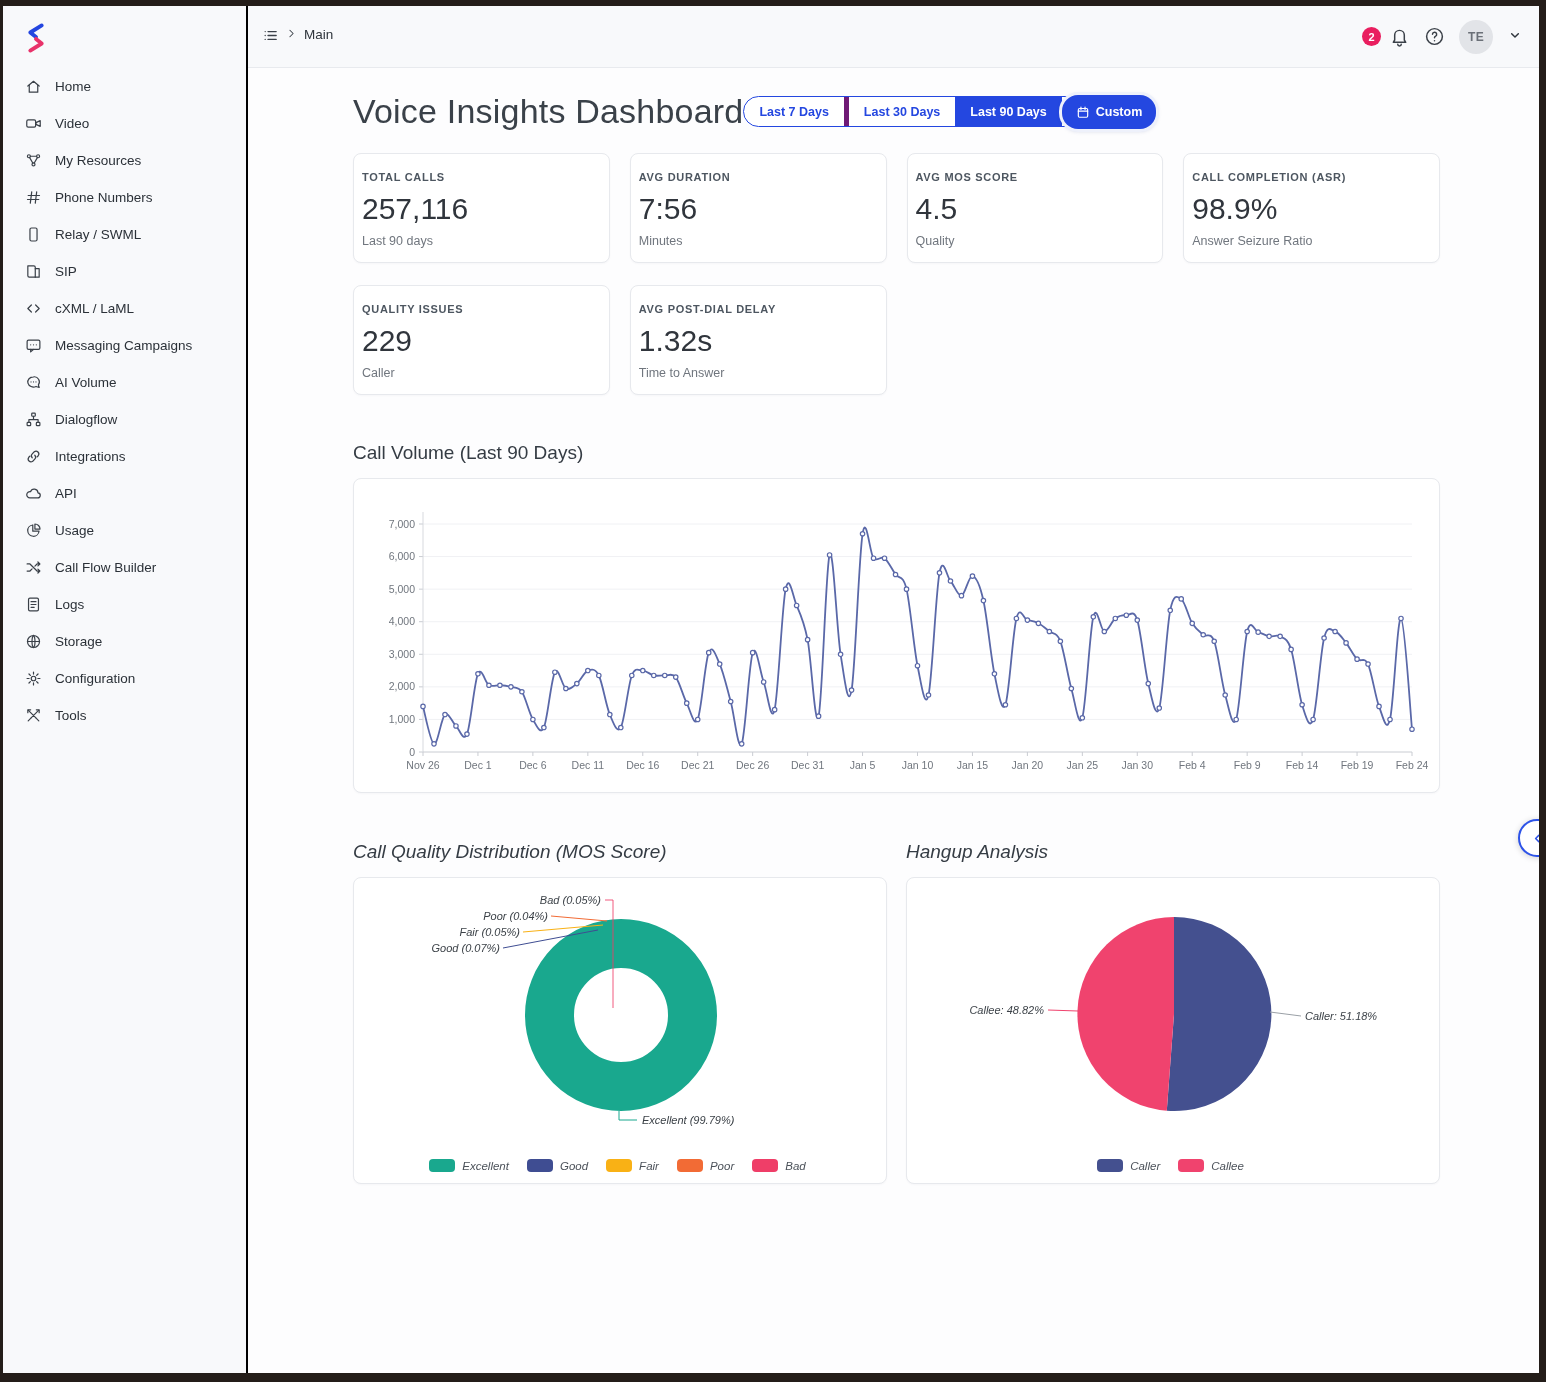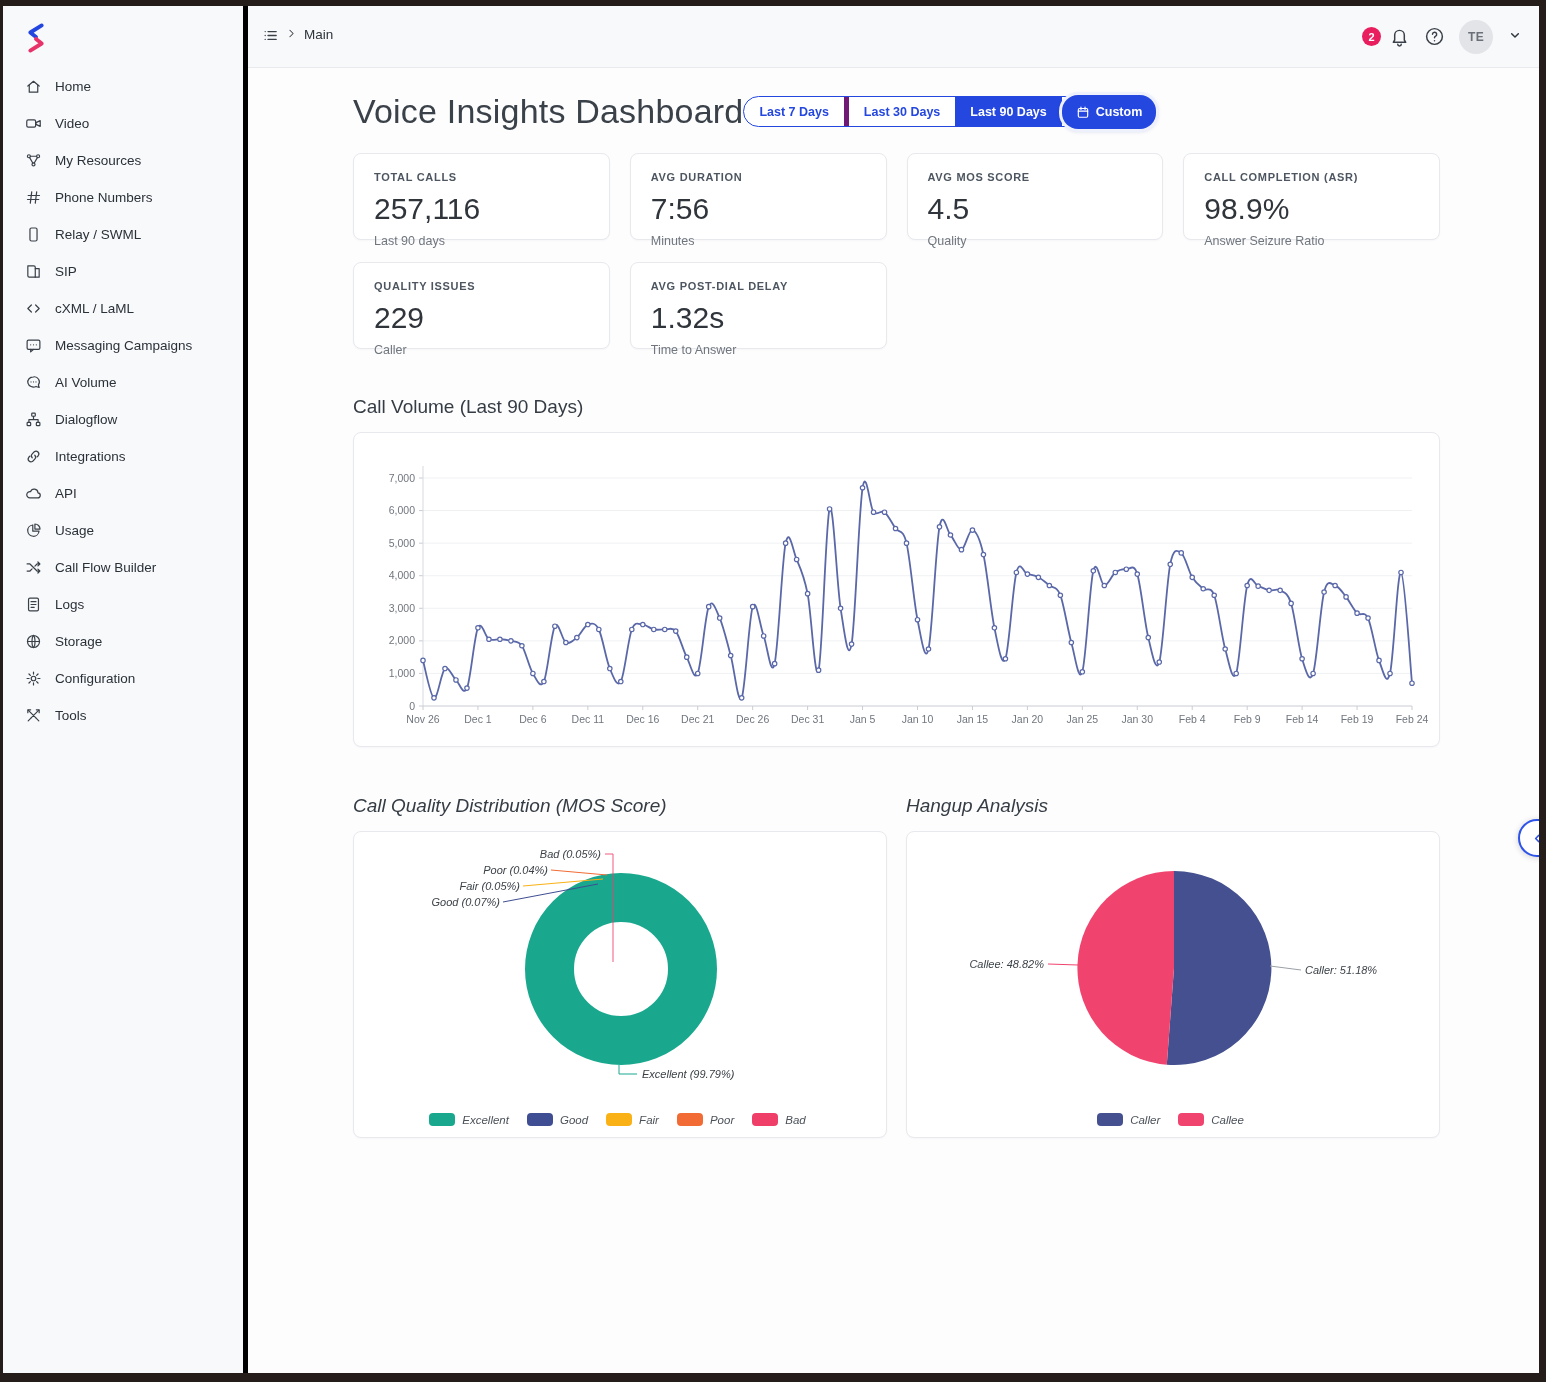--- a/index.html
+++ b/index.html
@@ -1,21 +1,21 @@
 <!DOCTYPE html>
 <html><head>
 <meta charset="utf-8">
 <style>
   * { margin:0; padding:0; box-sizing:border-box; }
   html,body { width:1546px; height:1382px; }
   body { background:#241d19; font-family:"Liberation Sans","DejaVu Sans",sans-serif; position:relative; overflow:hidden; }
   .screen { position:absolute; left:3px; top:6px; right:7px; bottom:9px; background:#fdfdfe; overflow:hidden; }
 
   
-  .sidebar { position:absolute; left:0; top:0; bottom:0; width:245px; background:#f8f9fb; border-right:5px solid #000000; z-index:3; }
+  .sidebar { position:absolute; left:0; top:0; bottom:0; width:245px; background:#f8f9fb; border-right:2px solid #000000; z-index:3; }
   .logo { margin:16px 0 10px 18px; width:30px; height:32px; }
   .nav-item { display:flex; align-items:center; gap:13px; height:37px; padding-left:22px; cursor:pointer; color:#2b3138; font-size:13.5px; }
   .nav-item svg { width:17px; height:17px; stroke:#3a4048; stroke-width:1.7; fill:none; stroke-linecap:round; stroke-linejoin:round; flex:0 0 auto; }
 
   
   .topbar { position:absolute; left:245px; right:0; top:0; height:62px; background:#f8f9fb; border-bottom:1px solid #e8eaee; display:flex; align-items:center; justify-content:space-between; padding:0 16px 0 14px; z-index:2; }
   .crumb { display:flex; align-items:flex-start; gap:6px; color:#2f353c; font-size:13.5px; }
   .crumb svg { width:17px; height:17px; stroke:#3a4048; stroke-width:1.9; fill:none; stroke-linecap:round; stroke-linejoin:round; }
   .crumb .chev svg { width:13px; height:13px; }
   .top-actions { display:flex; align-items:center; gap:14px; }
@@ -31,21 +31,21 @@
   .page-title { font-size:34px; font-weight:400; color:#3a4149; letter-spacing:.2px; }
 
   .range-group { display:flex; align-items:center; background:#fff; border:1.5px solid #2447e0; border-radius:17px; height:31px; }
   .range-btn { padding:0 15px; height:100%; display:flex; align-items:center; font-size:12.5px; font-weight:600; color:#2447e0; cursor:pointer; white-space:nowrap; }
   .range-btn.mid { border-left:5px solid #701a75; }
   .range-btn.active { background:#2447e0; color:#fff; border-left:none; }
   .range-btn.custom { background:#2447e0; color:#fff; border-radius:16px; height:34px; margin:-3px -3px -3px 0; padding:0 14px; gap:6px; box-shadow:0 0 0 3px #eef1fb, 0 1px 5px rgba(20,40,120,.35); }
   .range-btn.custom svg { width:14px; height:14px; stroke:#fff; stroke-width:2; fill:none; stroke-linecap:round; }
 
   .stats-grid { display:grid; grid-template-columns:repeat(4,1fr); gap:22px 20px; margin-top:22px; }
-  .stat-card { background:#fff; border:1px solid #e7e9ed; border-radius:8px; padding:17px 20px; height:87px; box-shadow:0 1px 2px rgba(30,40,60,.03); }
+  .stat-card { background:#fff; border:1px solid #e7e9ed; border-radius:8px; padding:17px 8px; height:110px; box-shadow:0 1px 2px rgba(30,40,60,.03); }
   .stat-label { font-size:11px; font-weight:700; letter-spacing:.7px; color:#4d5660; text-transform:uppercase; }
   .stat-value { font-size:30px; font-weight:400; color:#30353c; margin-top:9px; }
   .stat-sub { font-size:12.5px; color:#70767e; margin-top:8px; }
 
   .section-title { font-size:19px; font-weight:400; color:#353c44; }
   .volume-section { margin-top:47px; }
   .chart-card { background:#fff; border:1px solid #e7e9ed; border-radius:8px; margin-top:14px; box-shadow:0 1px 2px rgba(30,40,60,.03); }
   .volume-card { height:315px; padding:8px 0 0 6px; }
 
   .bottom-grid { display:grid; grid-template-columns:534px 534px; gap:19px; margin-top:48px;font-style:italic; }

